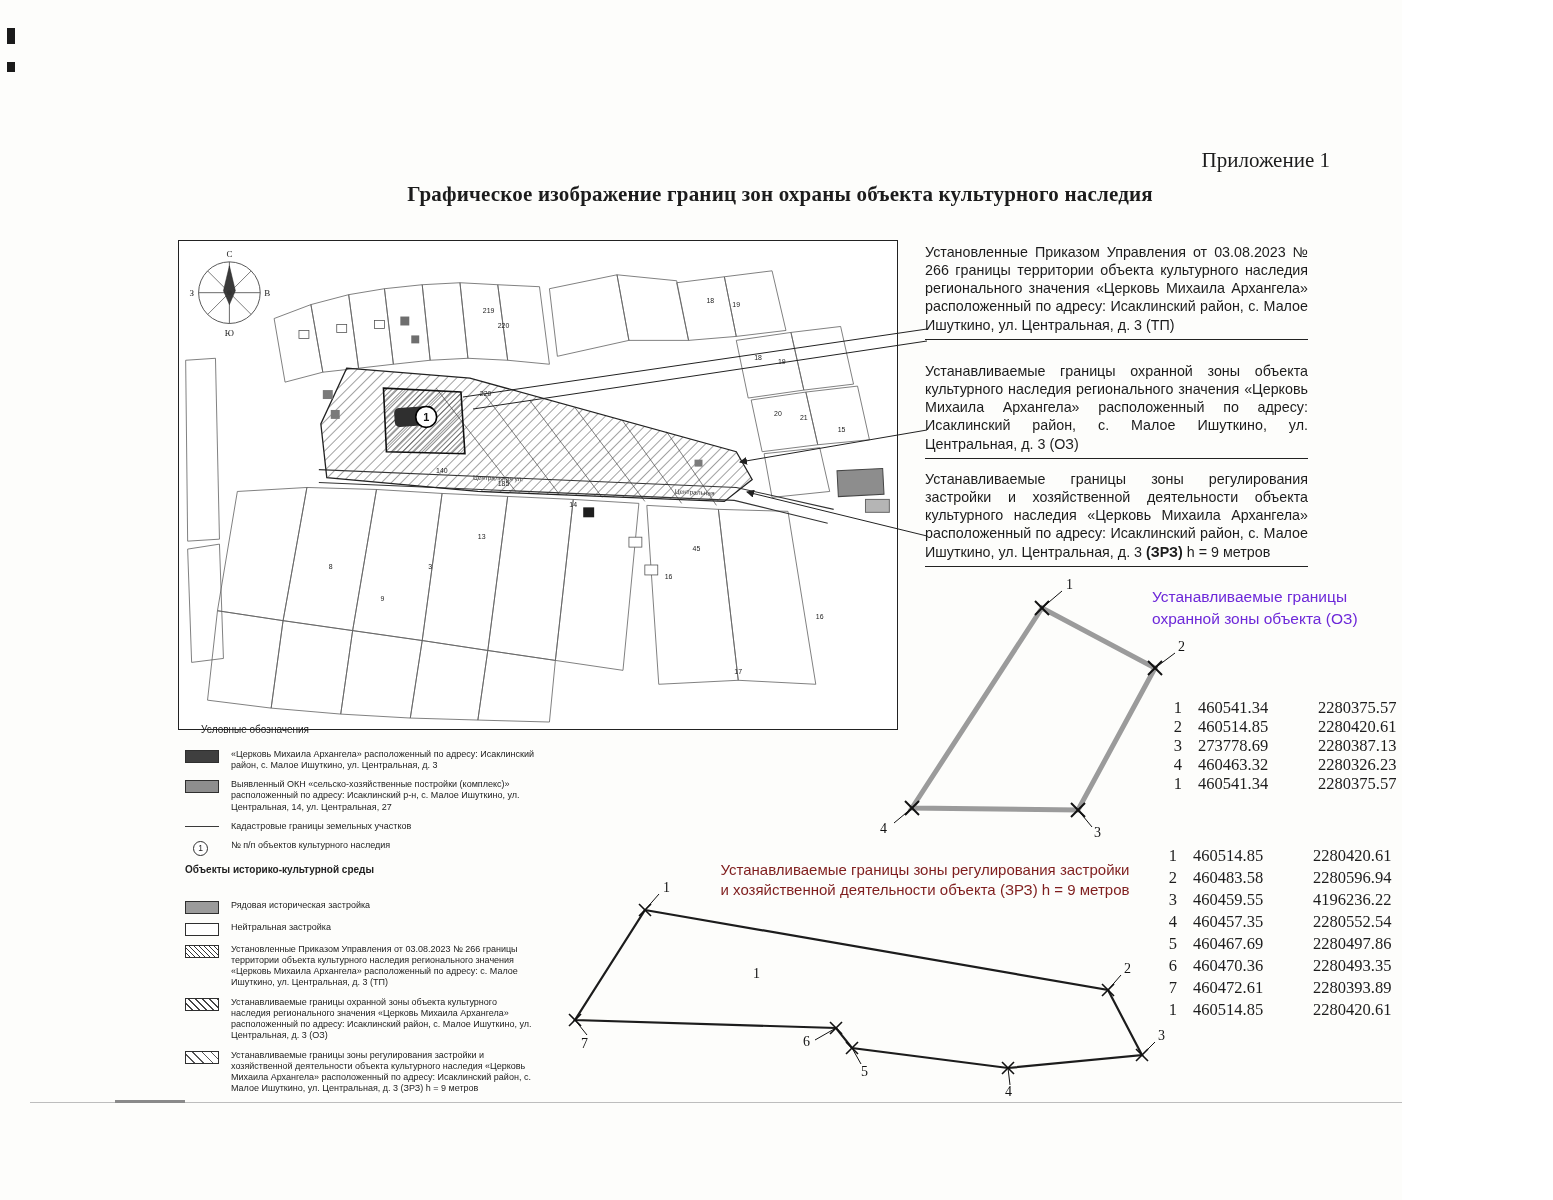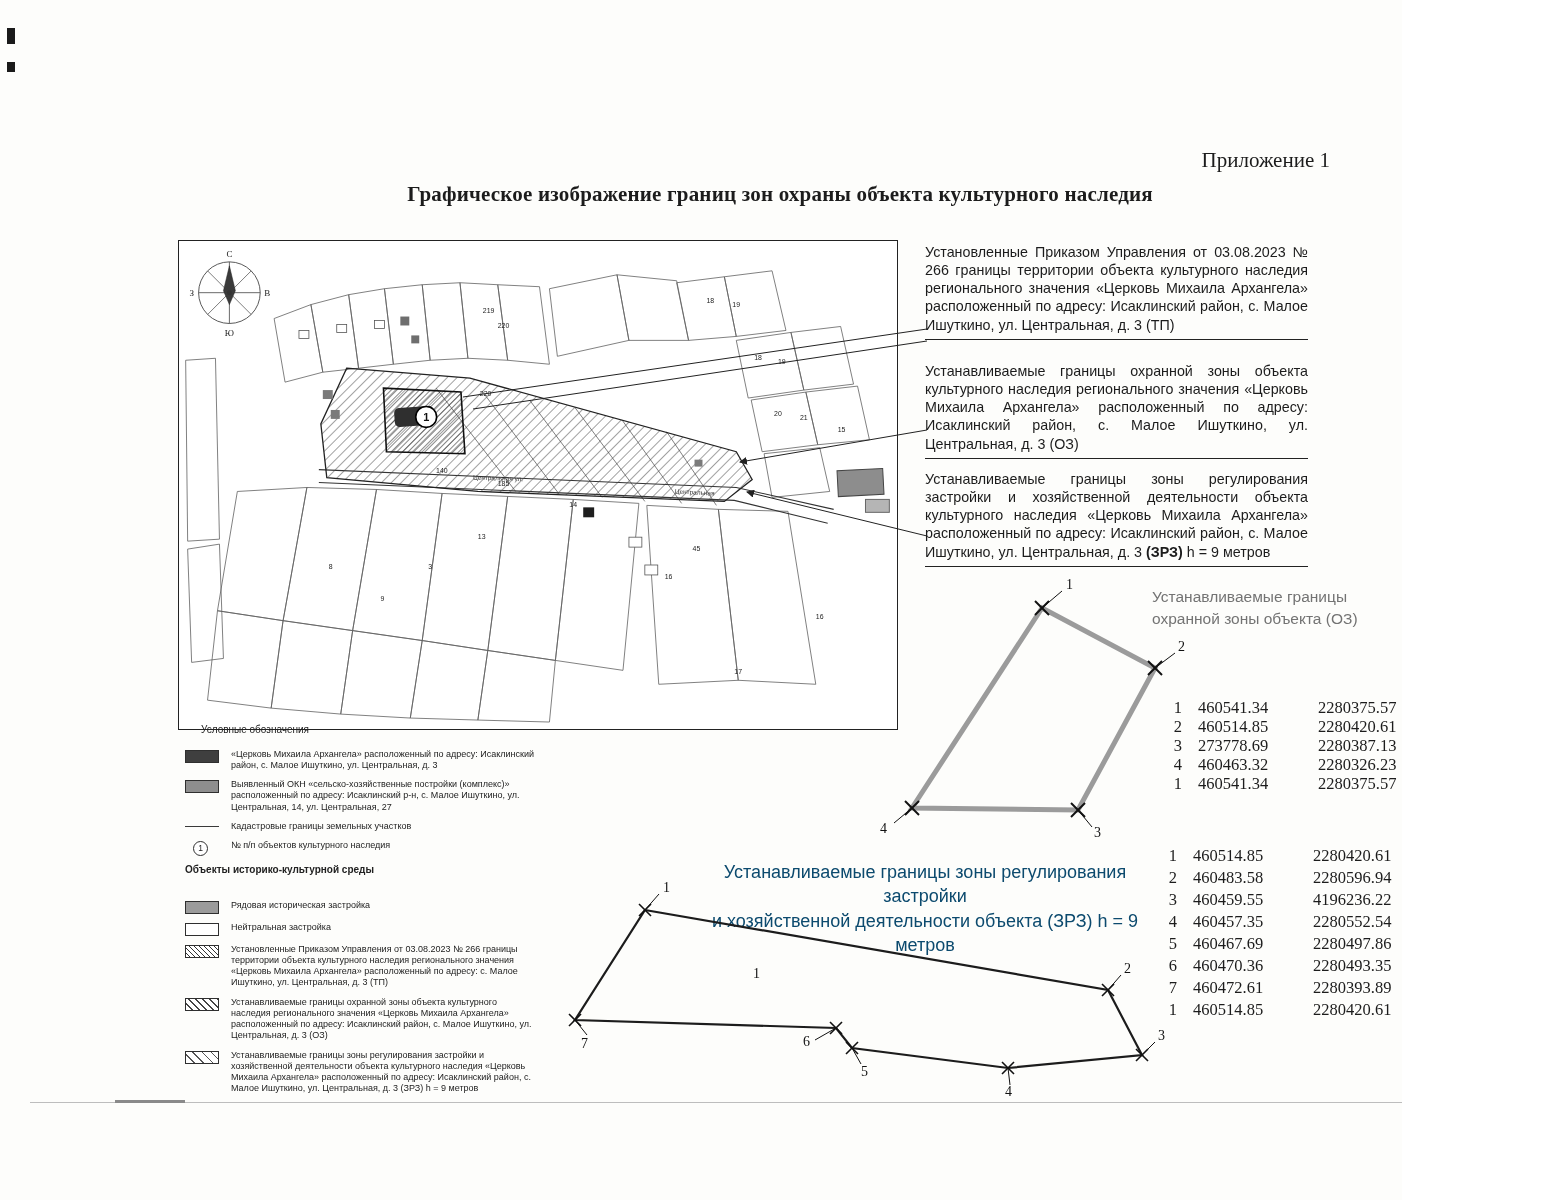--- a/index.html
+++ b/index.html
@@ -33,31 +33,31 @@
   
   .leads { position:absolute; left:0; top:0; pointer-events:none; }
   .leads line { stroke:#222; stroke-width:1; }
   
   .oz-wrap { position:absolute; left:870px; top:575px; width:330px; height:270px; }
   .oz-poly { fill:none; stroke:#9b9b9b; stroke-width:5; }
   .tick { stroke:#111; stroke-width:1; }
   .vlabel { font-family:"Liberation Serif",serif; font-size:14px; fill:#111; }
   .oz-title {
     position:absolute; left:1152px; top:586px; width:260px;
-    font-family:"Liberation Sans",sans-serif; font-size:15.5px; line-height:1.4; color:#737373;
+    font-family:"Liberation Sans",sans-serif; font-size:15.5px; line-height:1.4; color:#6d28d9;
   }
   .coord-table { position:absolute; font-size:16.5px; font-family:"Liberation Serif",serif; }
   .coord-row { display:grid; grid-template-columns:14px 104px 118px; column-gap:16px; }
   .oz-table { left:1168px; top:698px; } .oz-table .coord-row { line-height:19px; }
   .zrz-table { left:1163px; top:845px; } .zrz-table .coord-row { line-height:22px; }
   .coord-row .cc0 { text-align:right; }
   
   .zrz-title {
     position:absolute; left:700px; top:860px; width:450px; text-align:center;
-    font-family:"Liberation Sans",sans-serif; font-size:18px; line-height:1.35; color:#0c4a6e;
+    font-family:"Liberation Sans",sans-serif; font-size:15px; line-height:1.35; color:#7f1d1d;
   }
   .zrz-wrap { position:absolute; left:555px; top:880px; width:620px; height:220px; }
   .zrz-poly { fill:none; stroke:#1c1c1c; stroke-width:2.2; }
   
   .legend {
     position:absolute; left:185px; top:724px; width:352px;
     font-family:"Liberation Sans",sans-serif; font-size:9px; line-height:1.25; color:#222;
   }
   .legend-title { font-weight:normal; font-size:10px; margin:0 0 12px 16px; }
   .legend-subtitle { font-weight:bold; font-size:10px; margin:8px 0 23px 0; }

